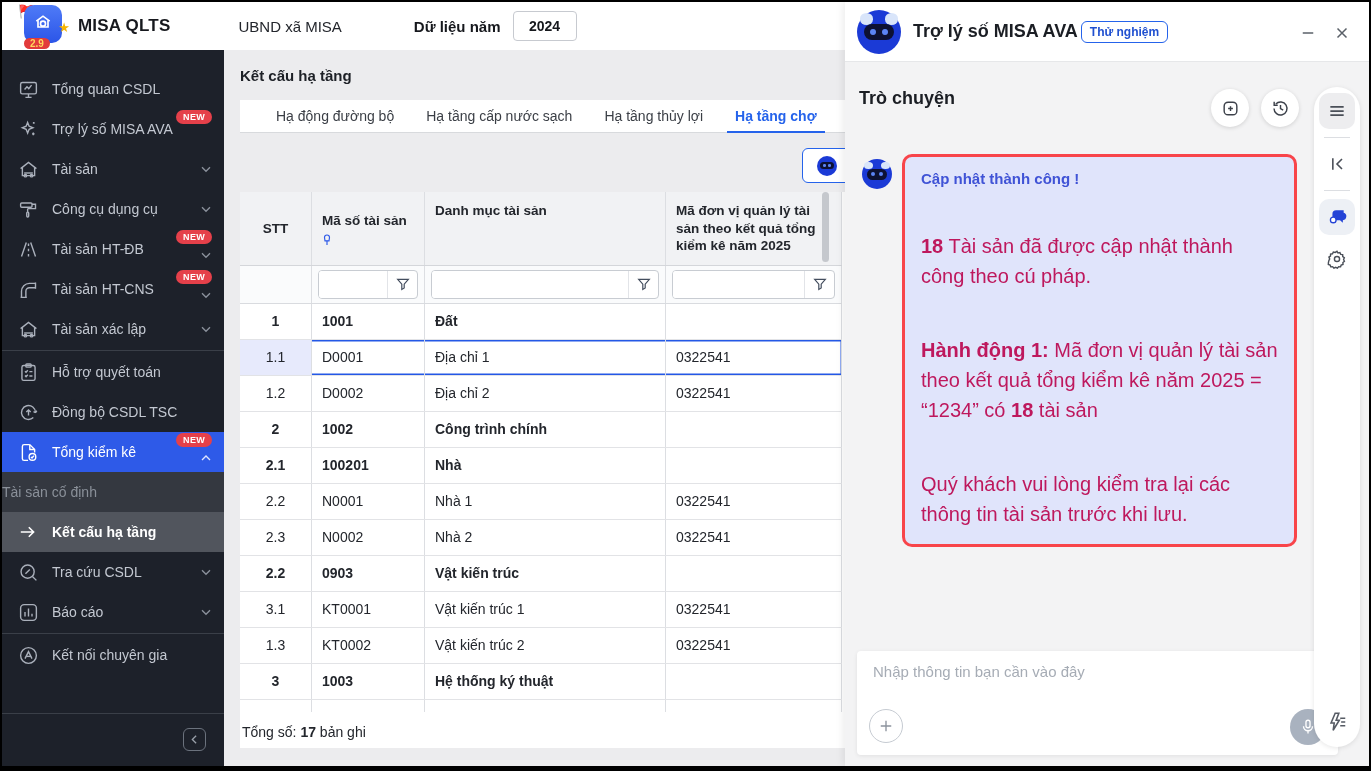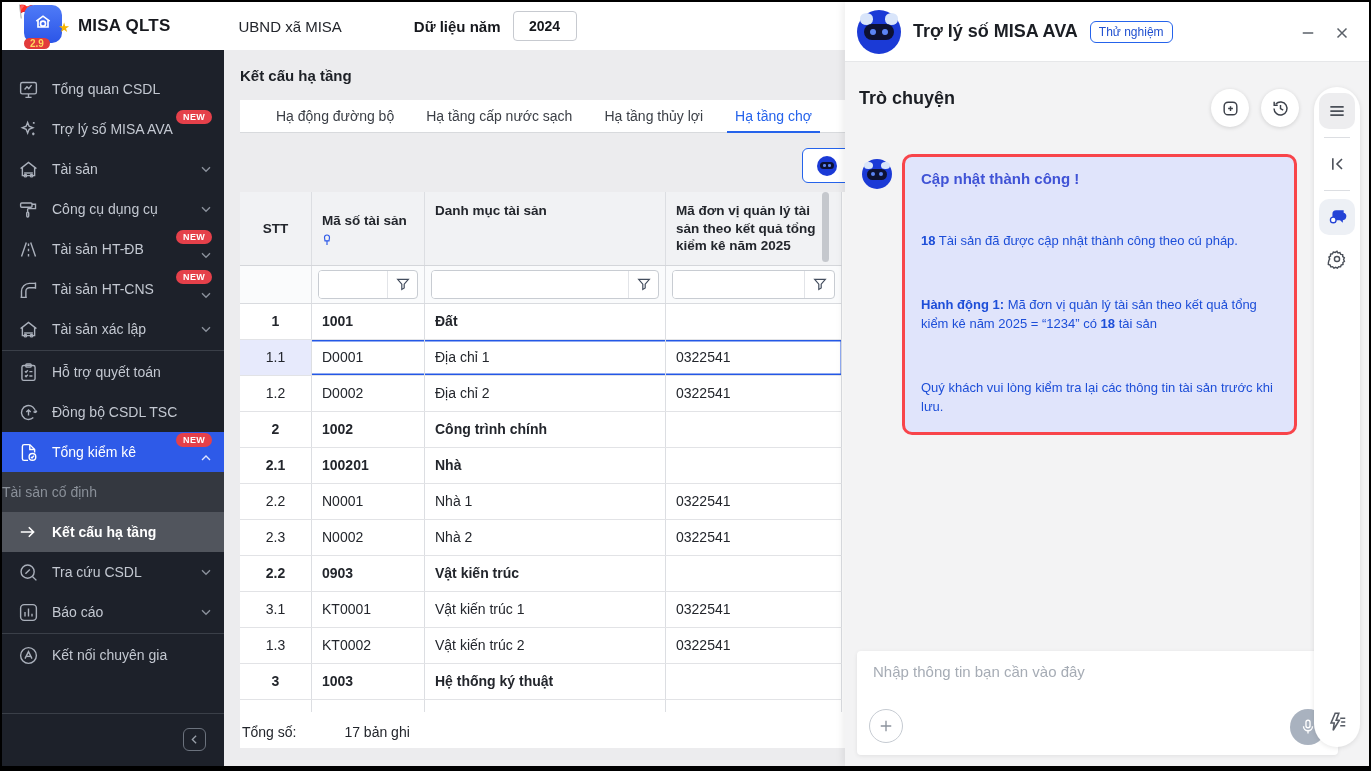--- a/index.html
+++ b/index.html
@@ -41,21 +41,21 @@
   .sb-div { height:1px; background:#3a3f48; margin:1px 0; }
   .sb-bottom-div { position:absolute; left:0; right:0; bottom:52px; height:1px; background:#3a3f48; }
   .collapse-btn { position:absolute; right:18px; bottom:15px; width:23px; height:23px; border:1.5px solid #6b727d; border-radius:6px; color:#9aa1ab; display:flex; align-items:center; justify-content:center; cursor:pointer; }
   .collapse-btn svg { width:13px; height:13px; }
 
   
   .main { position:absolute; left:222px; top:48px; right:0; bottom:0; background:#ececee; }
   .page-title { font-size:15px; font-weight:800; color:#1d2026; padding:17px 0 0 16px; }
   .tabbar { position:absolute; left:16px; right:0; top:50px; height:33px; background:#fff; border-bottom:1px solid #d8dadd; display:flex; align-items:stretch; padding-left:20px; }
   .tab { display:flex; align-items:center; padding:0 16px; font-size:14px; color:#3a3e45; cursor:pointer; position:relative; white-space:nowrap; }
-  .tab.active { color:#2563eb; font-weight:400; }
+  .tab.active { color:#2563eb; font-weight:700; }
   .tab.active::after { content:""; position:absolute; left:8px; right:8px; bottom:-1px; height:2px; background:#2563eb; }
   .ava-btn { position:absolute; left:578px; top:98px; height:35px; background:#fff; border:1px solid #2563eb; border-radius:6px; display:flex; align-items:center; gap:8px; padding:0 14px; color:#2563eb; font-size:14px; font-weight:600; cursor:pointer; }
 
   
   .card { position:absolute; left:16px; right:-20px; top:142px; height:556px; background:#fff; }
   .tbl { width:602px; }
   .trow { display:grid; grid-template-columns:72px 113px 241px 176px; border-bottom:1px solid #e2e3e6; }
   .trow > div { border-right:1px solid #dcdee2; padding:0 10px; display:flex; align-items:center; font-size:14px; color:#23262c; min-width:0; }
   .thead { background:#f1f2f4; border-bottom:1px solid #d4d6da; }
   .thead > div { font-size:13.5px; font-weight:700; padding:10px; align-items:flex-start; line-height:1.3; }
@@ -70,46 +70,46 @@
   .fbox .fic { width:30px; border-left:1px solid #e2e4e8; display:flex; align-items:center; justify-content:center; color:#434d5e; cursor:pointer; }
   .fbox .fic svg { width:16px; height:16px; }
   .drow { height:36px; background:#fff; cursor:pointer; }
   .drow .c0 { justify-content:center; }
   .drow.grp > div { font-weight:700; }
   .drow.sel { box-shadow:inset 0 0 0 1.5px #2458e6; position:relative; }
   .drow.sel .c0 { background:#e7eafc; }
   .tbl-clip { overflow:hidden; height:520px; }
   .scroll-thumb { position:absolute; left:598px; top:142px; width:7px; height:70px; background:#c5c8cd; border-radius:4px; }
   .tfoot { padding:12px 0 0 2px; font-size:14px; color:#23262c; }
-  .tfoot b { font-weight:400;margin-left:44px; }
+  .tfoot b { font-weight:700; }
 
   
   .chat { position:absolute; left:843px; top:0; right:0; bottom:0; background:#f3f3f4; z-index:20; box-shadow:-2px 0 8px rgba(0,0,0,.08); }
   .chat-head { position:absolute; left:0; right:0; top:0; height:60px; background:#fff; border-bottom:1px solid #e6e7e9; display:flex; align-items:center; }
   .ava { position:relative; border-radius:50%; background:#1b3ad6; flex:none; }
   .ava .ear { position:absolute; width:.95em; height:.8em; background:#d9e5fa; border-radius:50%; top:.28em; }
   .ava .ear.l { left:.18em; } .ava .ear.r { right:.18em; }
   .ava .face { position:absolute; left:17%; top:32%; width:66%; height:38%; background:#0d1133; border-radius:.8em; display:flex; align-items:center; justify-content:center; gap:.4em; }
   .ava .eye { width:.42em; height:.42em; background:#5b84f5; border-radius:50%; }
   .ava-44 { width:44px; height:44px; font-size:14px; margin-left:12px; }
   .ava-30 { width:30px; height:30px; font-size:9.6px; }
   .ava-20 { width:20px; height:20px; font-size:6.4px; }
   .chat-title { font-size:18px; font-weight:800; color:#1b1e24; margin-left:12px; }
-  .trial-badge { margin-left:12px; border:1.5px solid #2563eb; color:#2050d0; border-radius:6px; font-size:12px; font-weight:400; padding:3px 8px; }
+  .trial-badge { margin-left:3px; border:1.5px solid #2563eb; color:#2050d0; border-radius:6px; font-size:12px; font-weight:700; padding:3px 8px; }
   .win-btn { position:absolute; top:22px; width:18px; height:18px; color:#5a6068; cursor:pointer; }
   .win-btn svg { width:18px; height:18px; }
   .btn-min { right:52px; } .btn-close { right:18px; }
   .chat-section-title { position:absolute; left:14px; top:86px; font-size:18px; font-weight:800; color:#1b1e24; }
   .round-btn { position:absolute; top:87px; width:38px; height:38px; border-radius:50%; background:#fff; box-shadow:0 1px 4px rgba(0,0,0,.14); display:flex; align-items:center; justify-content:center; color:#3c414a; cursor:pointer; }
   .round-btn svg { width:19px; height:19px; }
   .rb-new { left:366px; } .rb-history { left:416px; }
   .msg-avatar { position:absolute; left:17px; top:157px; }
   .bubble { position:absolute; left:57px; top:152px; width:395px; background:#e0e4fb; border:3px solid #f8444a; border-radius:10px; padding:13px 16px 15px; }
   .bubble-title { color:#4053d6; font-weight:700; font-size:15px; margin-bottom:10px; }
-  .bubble p { font-size:13px; color:#1d4ed8; line-height:1.5; margin-bottom:14px;margin-top:44px; }
+  .bubble p { font-size:20px; color:#be185d; line-height:1.5; margin-bottom:14px;margin-top:44px; }
   .bubble p:last-child { margin-bottom:0; }
   .bubble b { font-weight:700; }
   .input-card { position:absolute; left:12px; bottom:11px; width:481px; height:104px; background:#fff; border-radius:4px; box-shadow:0 1px 4px rgba(0,0,0,.08); }
   .input-card input { position:absolute; left:16px; top:12px; right:16px; border:0; outline:0; font-size:15px; color:#2b2f38; background:transparent; }
   .input-card input::placeholder { color:#a6acb5; }
   .attach-btn { position:absolute; left:12px; bottom:12px; width:34px; height:34px; border:1.5px solid #c6cbd2; border-radius:50%; display:flex; align-items:center; justify-content:center; color:#8c939d; cursor:pointer; }
   .attach-btn svg { width:18px; height:18px; }
   .mic-btn { position:absolute; right:12px; bottom:10px; width:36px; height:36px; background:#a9b2bf; border-radius:50%; display:flex; align-items:center; justify-content:center; color:#fff; cursor:pointer; }
   .mic-btn svg { width:18px; height:18px; }
 

